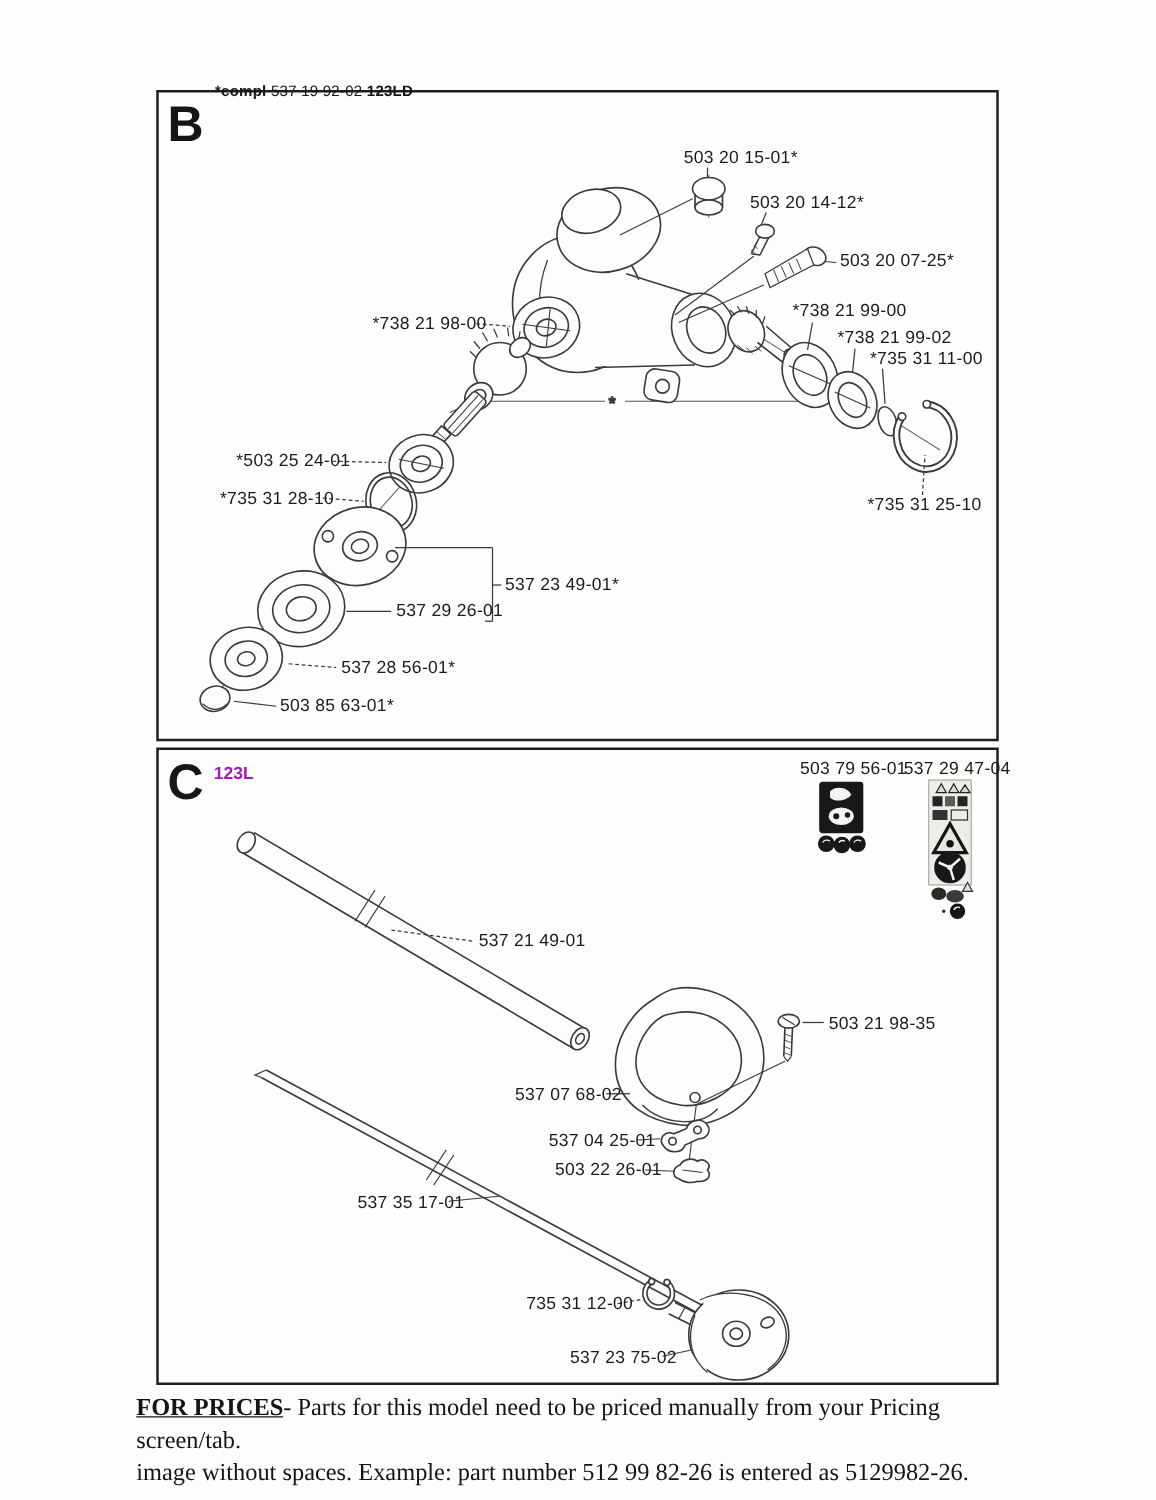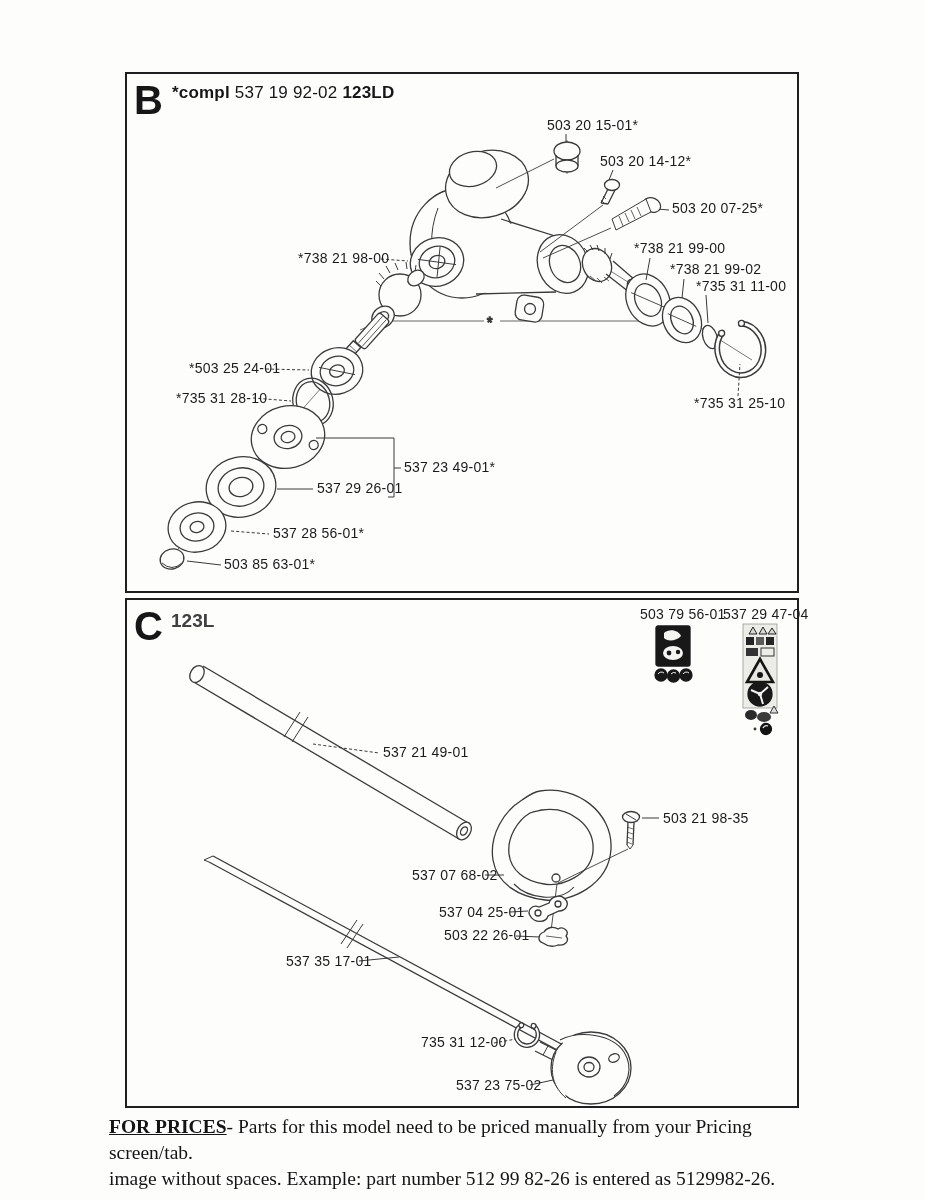--- a/index.html
+++ b/index.html
@@ -5,23 +5,23 @@
   html,body{margin:0;padding:0;background:#ffffff;}
   .page{position:relative;width:925px;height:1200px;background:#fdfdfc;overflow:hidden;
         font-family:"Liberation Sans",sans-serif;color:#1a1a1a;}
   .panel{position:absolute;border:2px solid #1f1f1f;background:transparent;}
   .panel-b{left:125px;top:72px;width:670px;height:517px;}
   .panel-c{left:125px;top:598px;width:670px;height:506px;}
   .panel-letter{position:absolute;font-weight:bold;font-size:40px;line-height:1;color:#161616;
         font-family:"Liberation Sans",sans-serif;}
   .letter-b{left:134px;top:80px;}
   .letter-c{left:134px;top:606px;}
-  .hdr-b{position:absolute;left:172px;top:83px;font-size:17px;letter-spacing:.2px;color:#161616;}
+  .hdr-b{position:absolute;left:172px;top:66px;font-size:12px;letter-spacing:.2px;color:#161616;}
   .hdr-b .bold{font-weight:bold;}
-  .hdr-c{position:absolute;left:171px;top:610px;font-size:19px;font-weight:bold;color:#404040;}
+  .hdr-c{position:absolute;left:171px;top:610px;font-size:14px;font-weight:bold;color:#a21caf;}
   svg.art{position:absolute;left:0;top:0;}
   svg text{font-family:"Liberation Sans",sans-serif;font-size:14px;fill:#1b1b1b;letter-spacing:.25px;}
   .footer{position:absolute;left:109px;top:1114px;width:716px;
           font-family:"Liberation Serif",serif;font-size:19.5px;line-height:26px;color:#141414;}
   .footer .f-head{font-weight:bold;text-decoration:underline;}
 </style>
 </head>
 <body>
 
 <div class="page">

